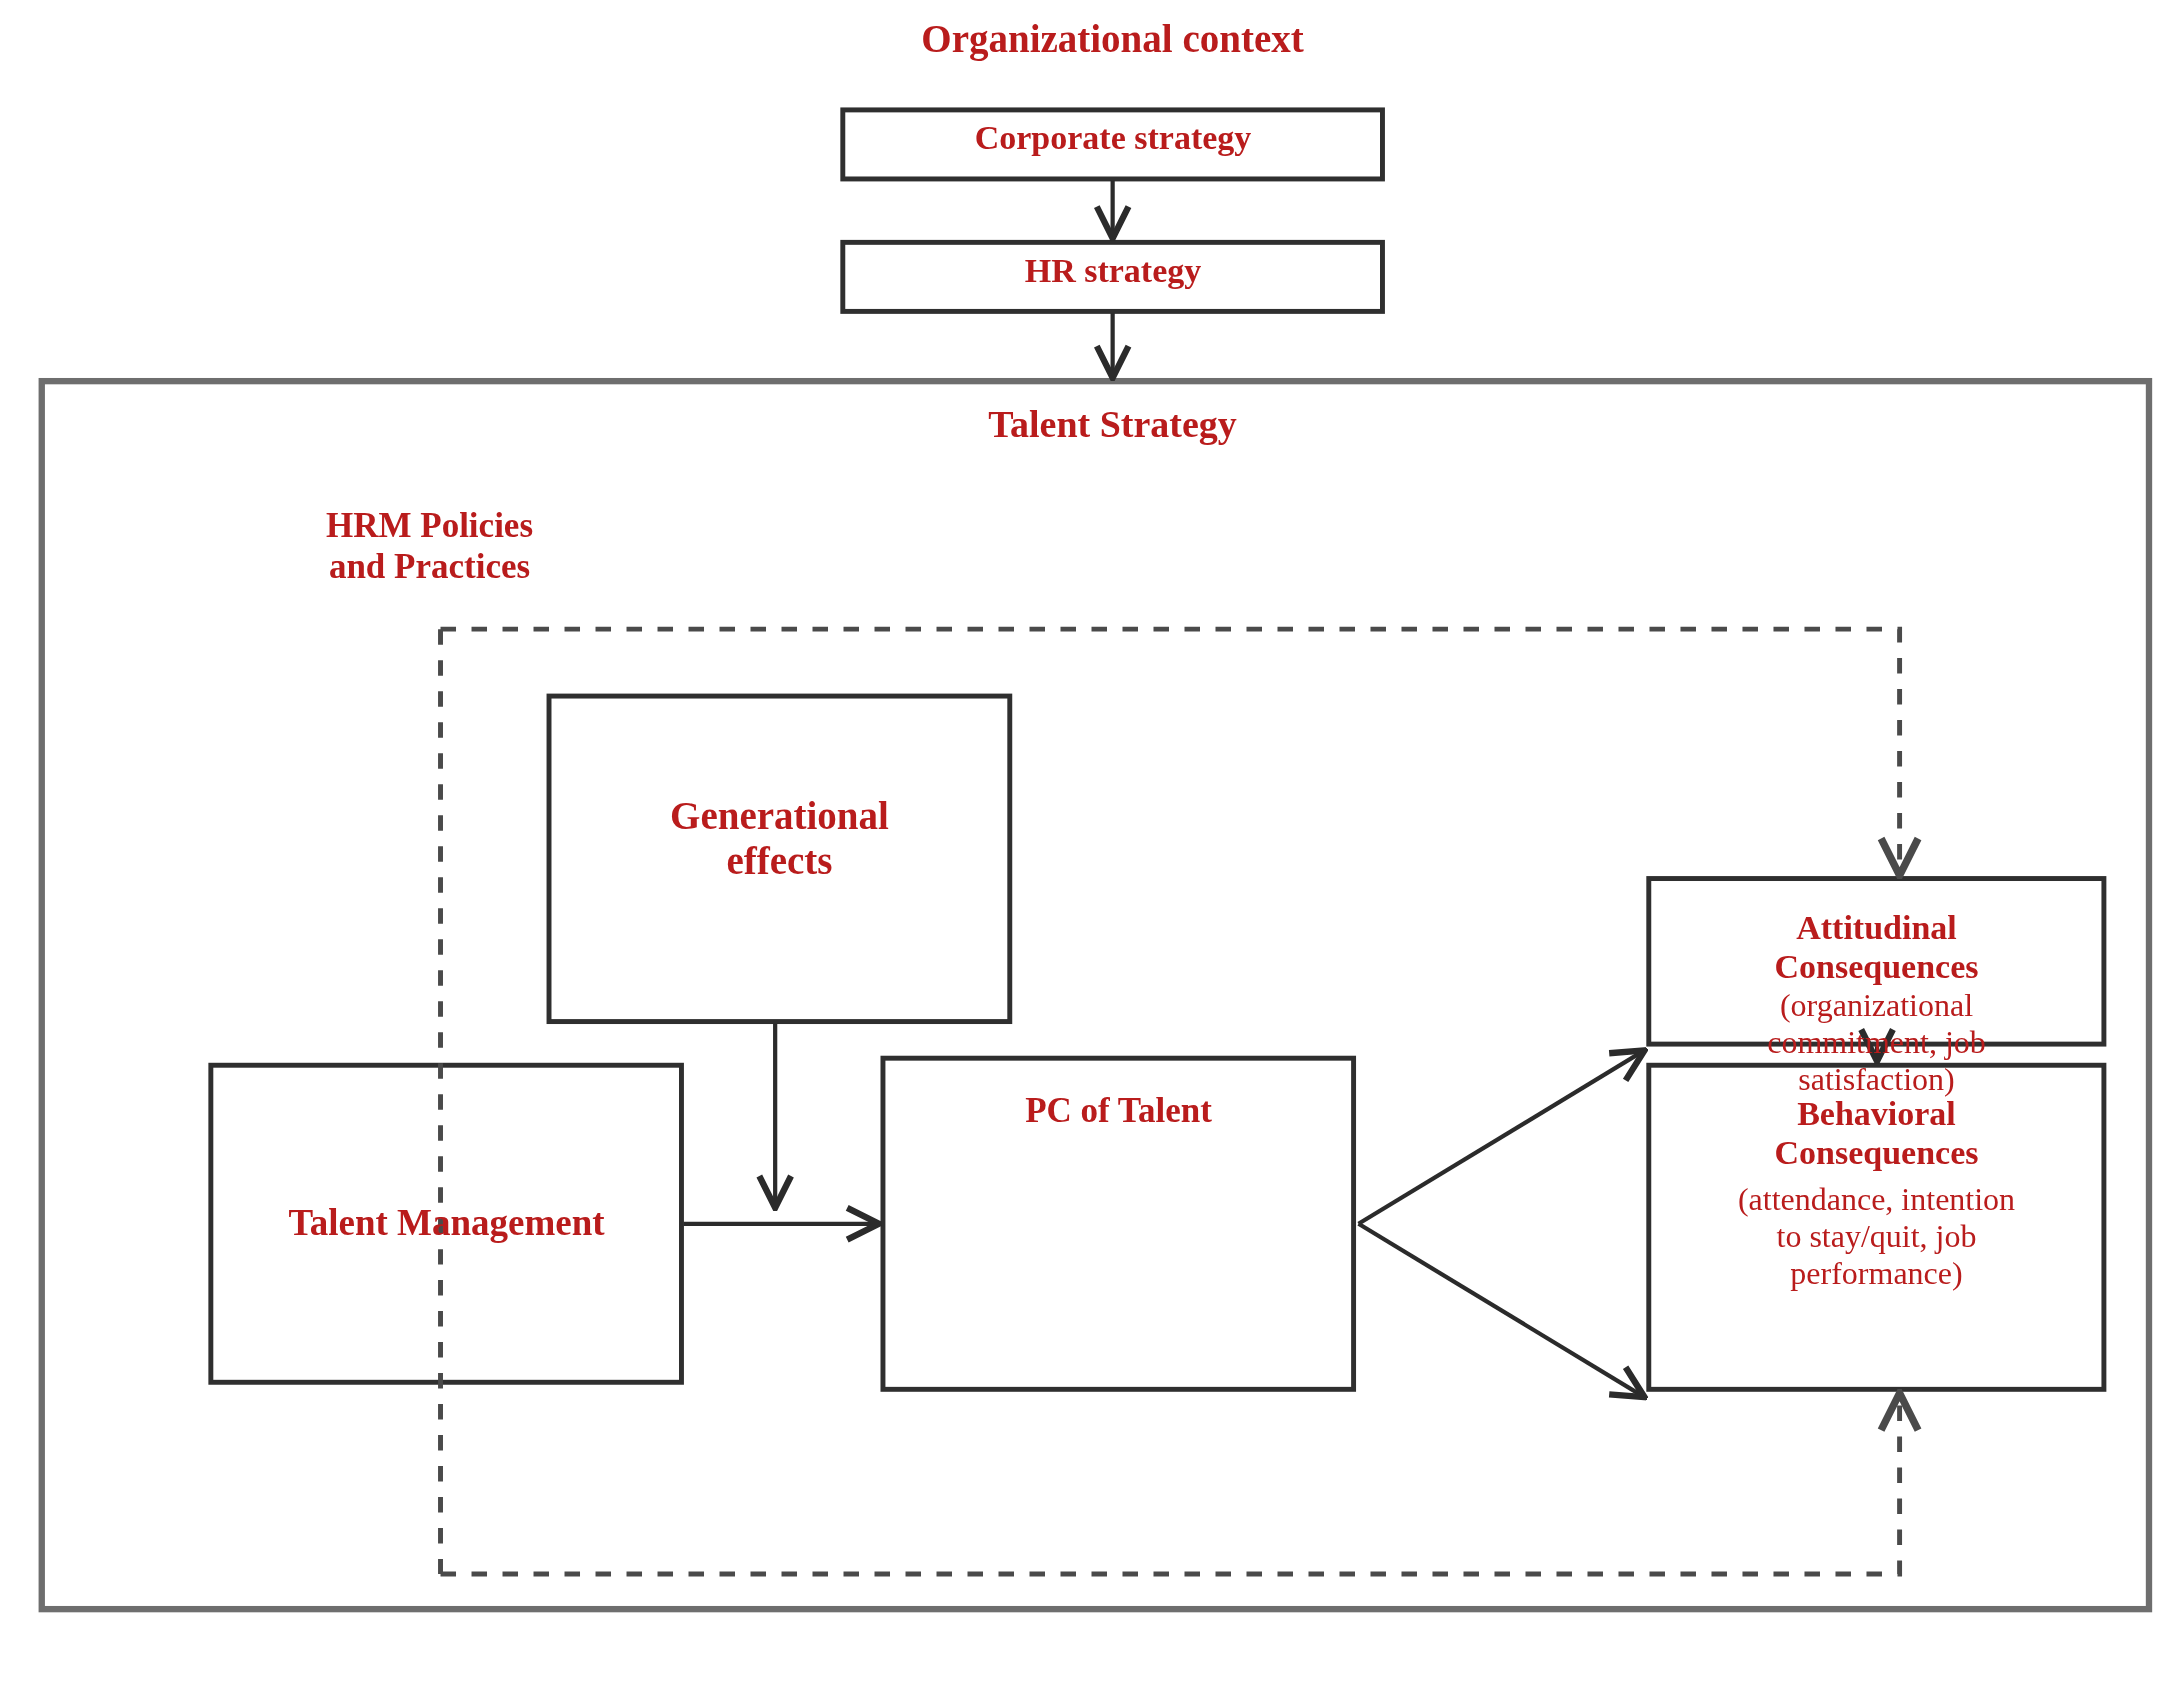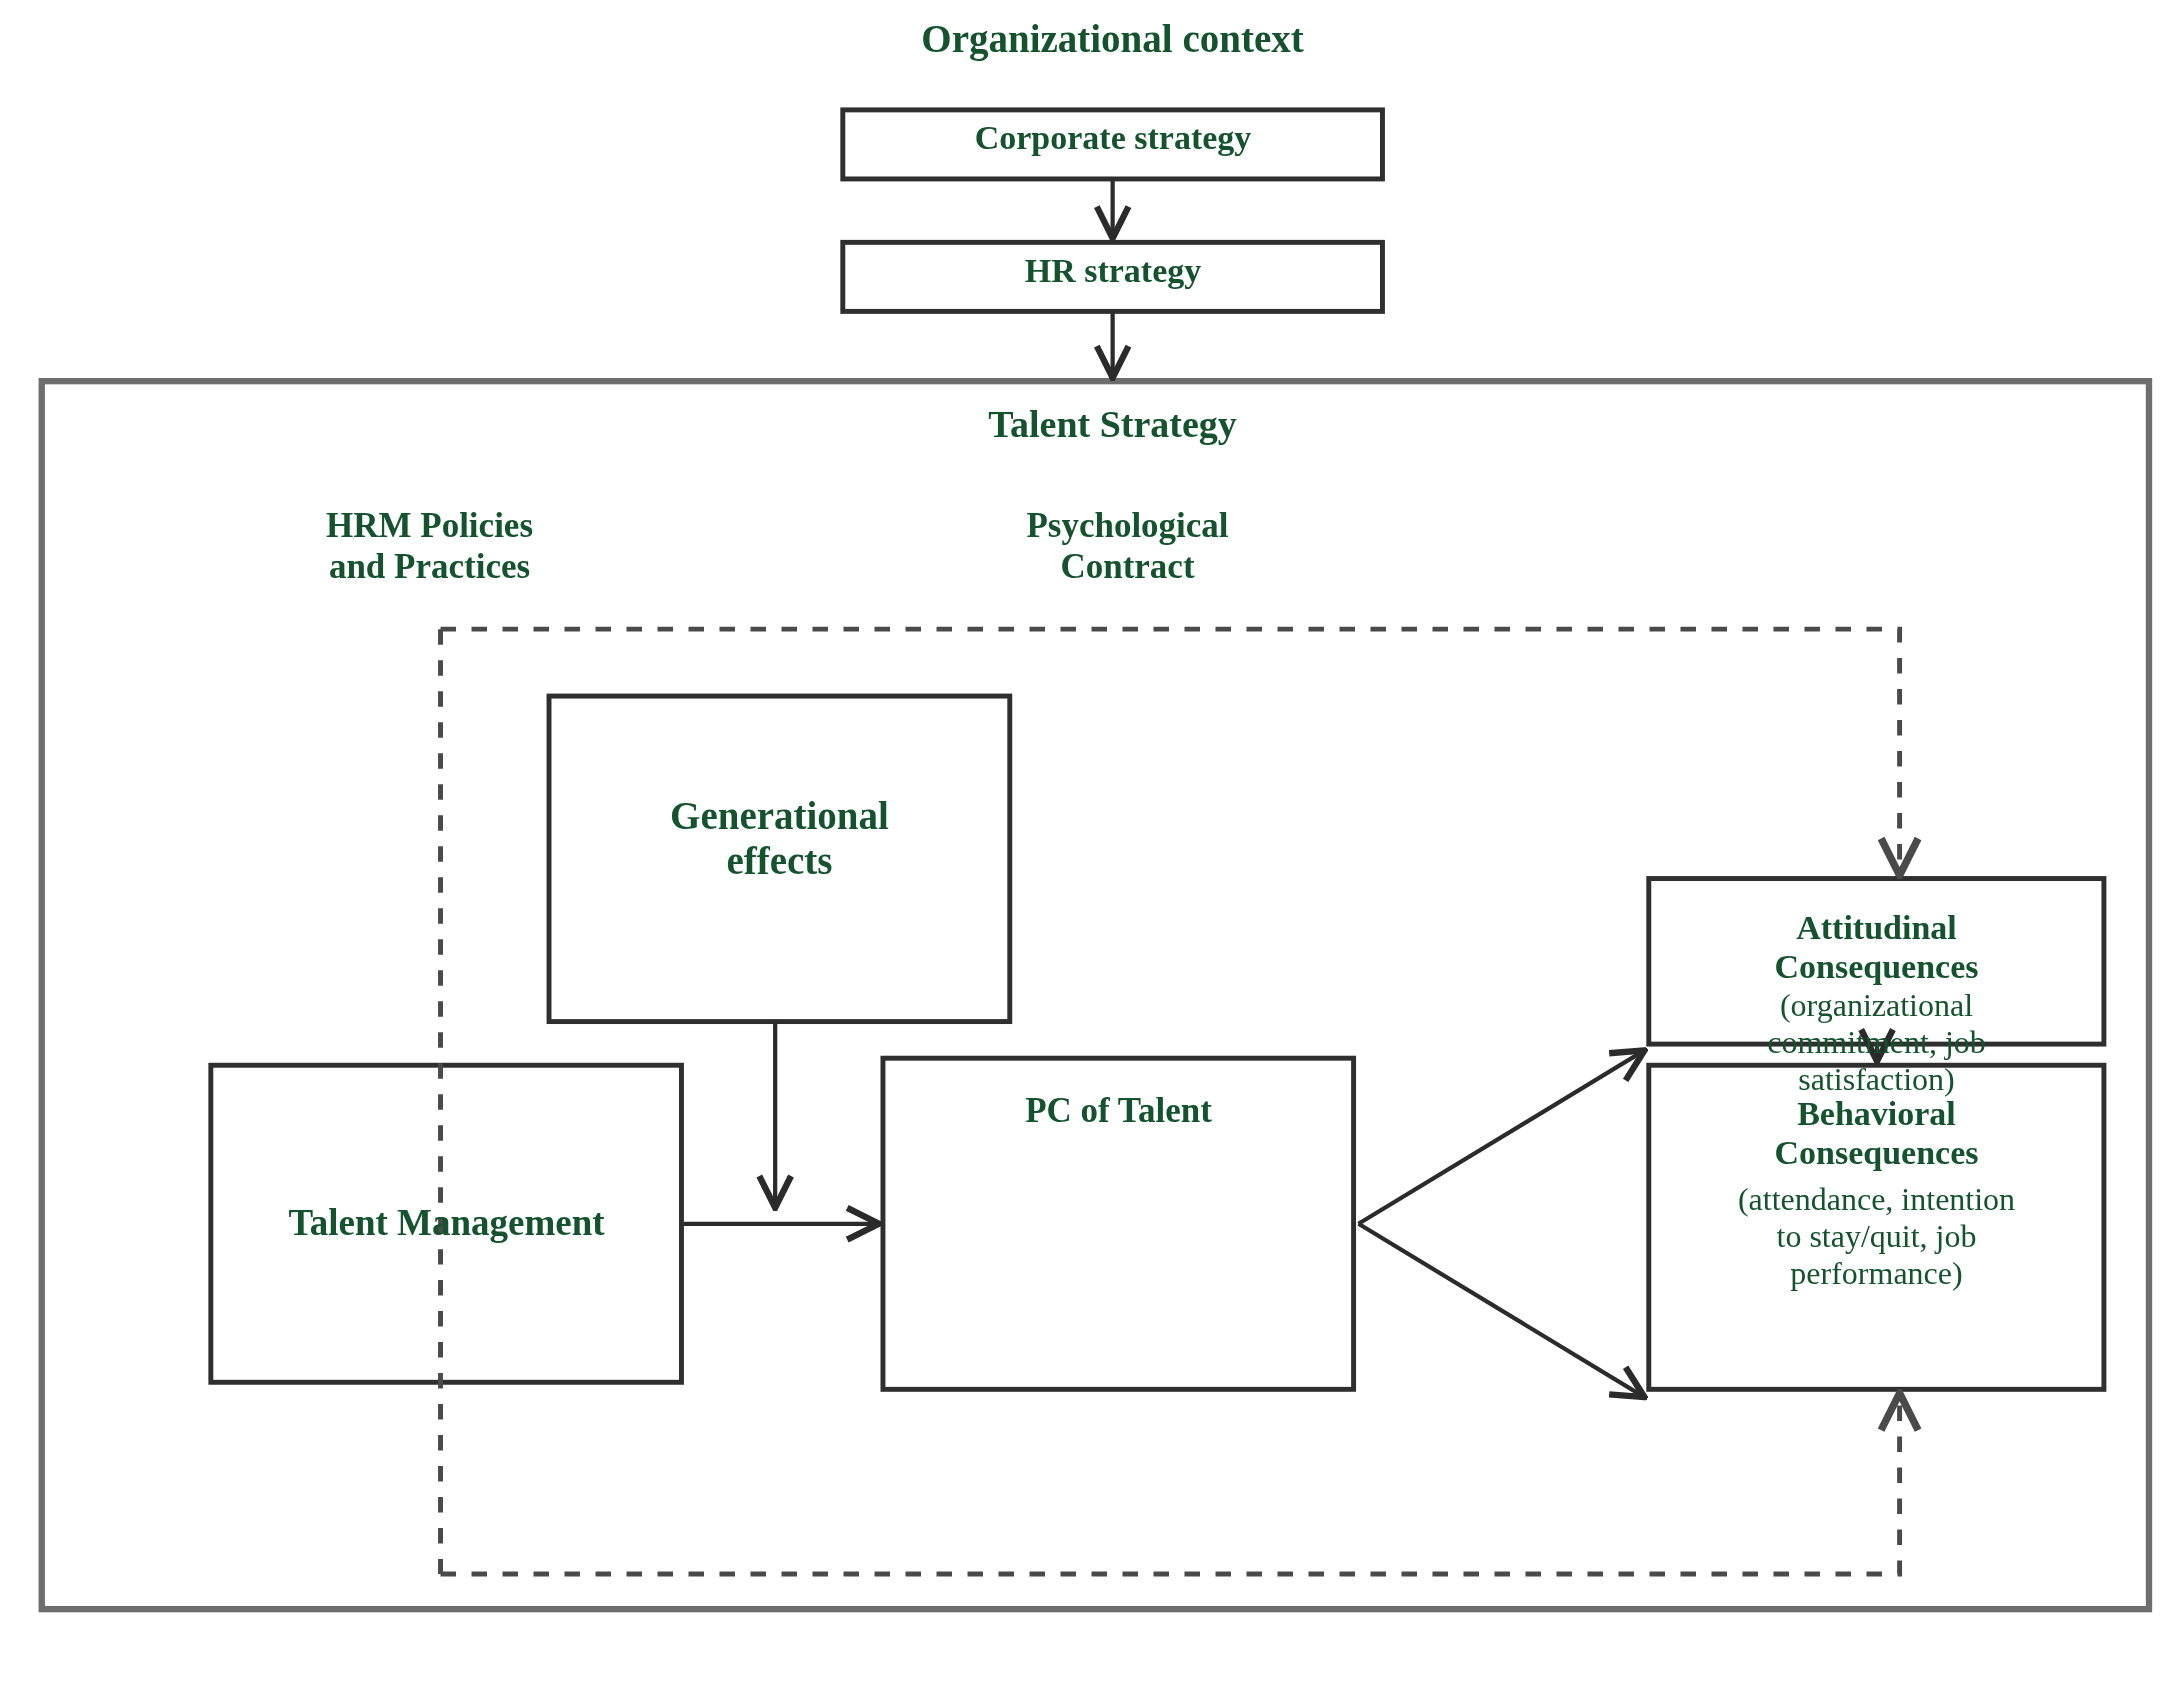--- a/index.html
+++ b/index.html
@@ -20,21 +20,21 @@
   svg.layer {
     position: absolute;
     top: 0;
     left: 0;
     width: 2183px;
     height: 1681px;
   }
   .lbl {
     position: absolute;
     font-family: "Liberation Serif", "DejaVu Serif", serif;
-    color: #14532d;
+    color: #b91c1c;
     text-align: center;
     line-height: 1.16;
     white-space: pre-line;
     pointer-events: auto;
   }
   .t-org      { font-size: 39px; font-weight: bold; }
   .t-boxtitle { font-size: 34px; font-weight: bold; }
   .t-talent   { font-size: 38px; font-weight: bold; }
   .t-col      { font-size: 35px; font-weight: bold; }
   .t-gen      { font-size: 39px; font-weight: bold; }
@@ -99,22 +99,20 @@
 
   <div class="lbl t-boxtitle" style="left:843px; top:118px; width:540px;">Corporate strategy</div>
 
   <div class="lbl t-boxtitle" style="left:843px; top:251px; width:540px;">HR strategy</div>
 
   <div class="lbl t-talent" style="left:725px; top:402px; width:775px;">Talent Strategy</div>
 
   <div class="lbl t-col" style="left:197px; top:506px; width:465px;">HRM Policies
 and Practices</div>
 
-  <div class="lbl t-col" style="left:895px; top:506px; width:465px;">Psychological
-Contract</div>
 
 
   <div class="lbl t-gen" style="left:549px; top:793px; width:461px;">Generational
 effects</div>
 
   <div class="lbl t-tm" style="left:211px; top:1202px; width:471px;">Talent Management</div>
 
   <div class="lbl t-pc-head" style="left:883px; top:1091px; width:471px;">PC of Talent</div>
 
   <div class="lbl t-out-head" style="left:1649px; top:908px; width:455px;">Attitudinal

